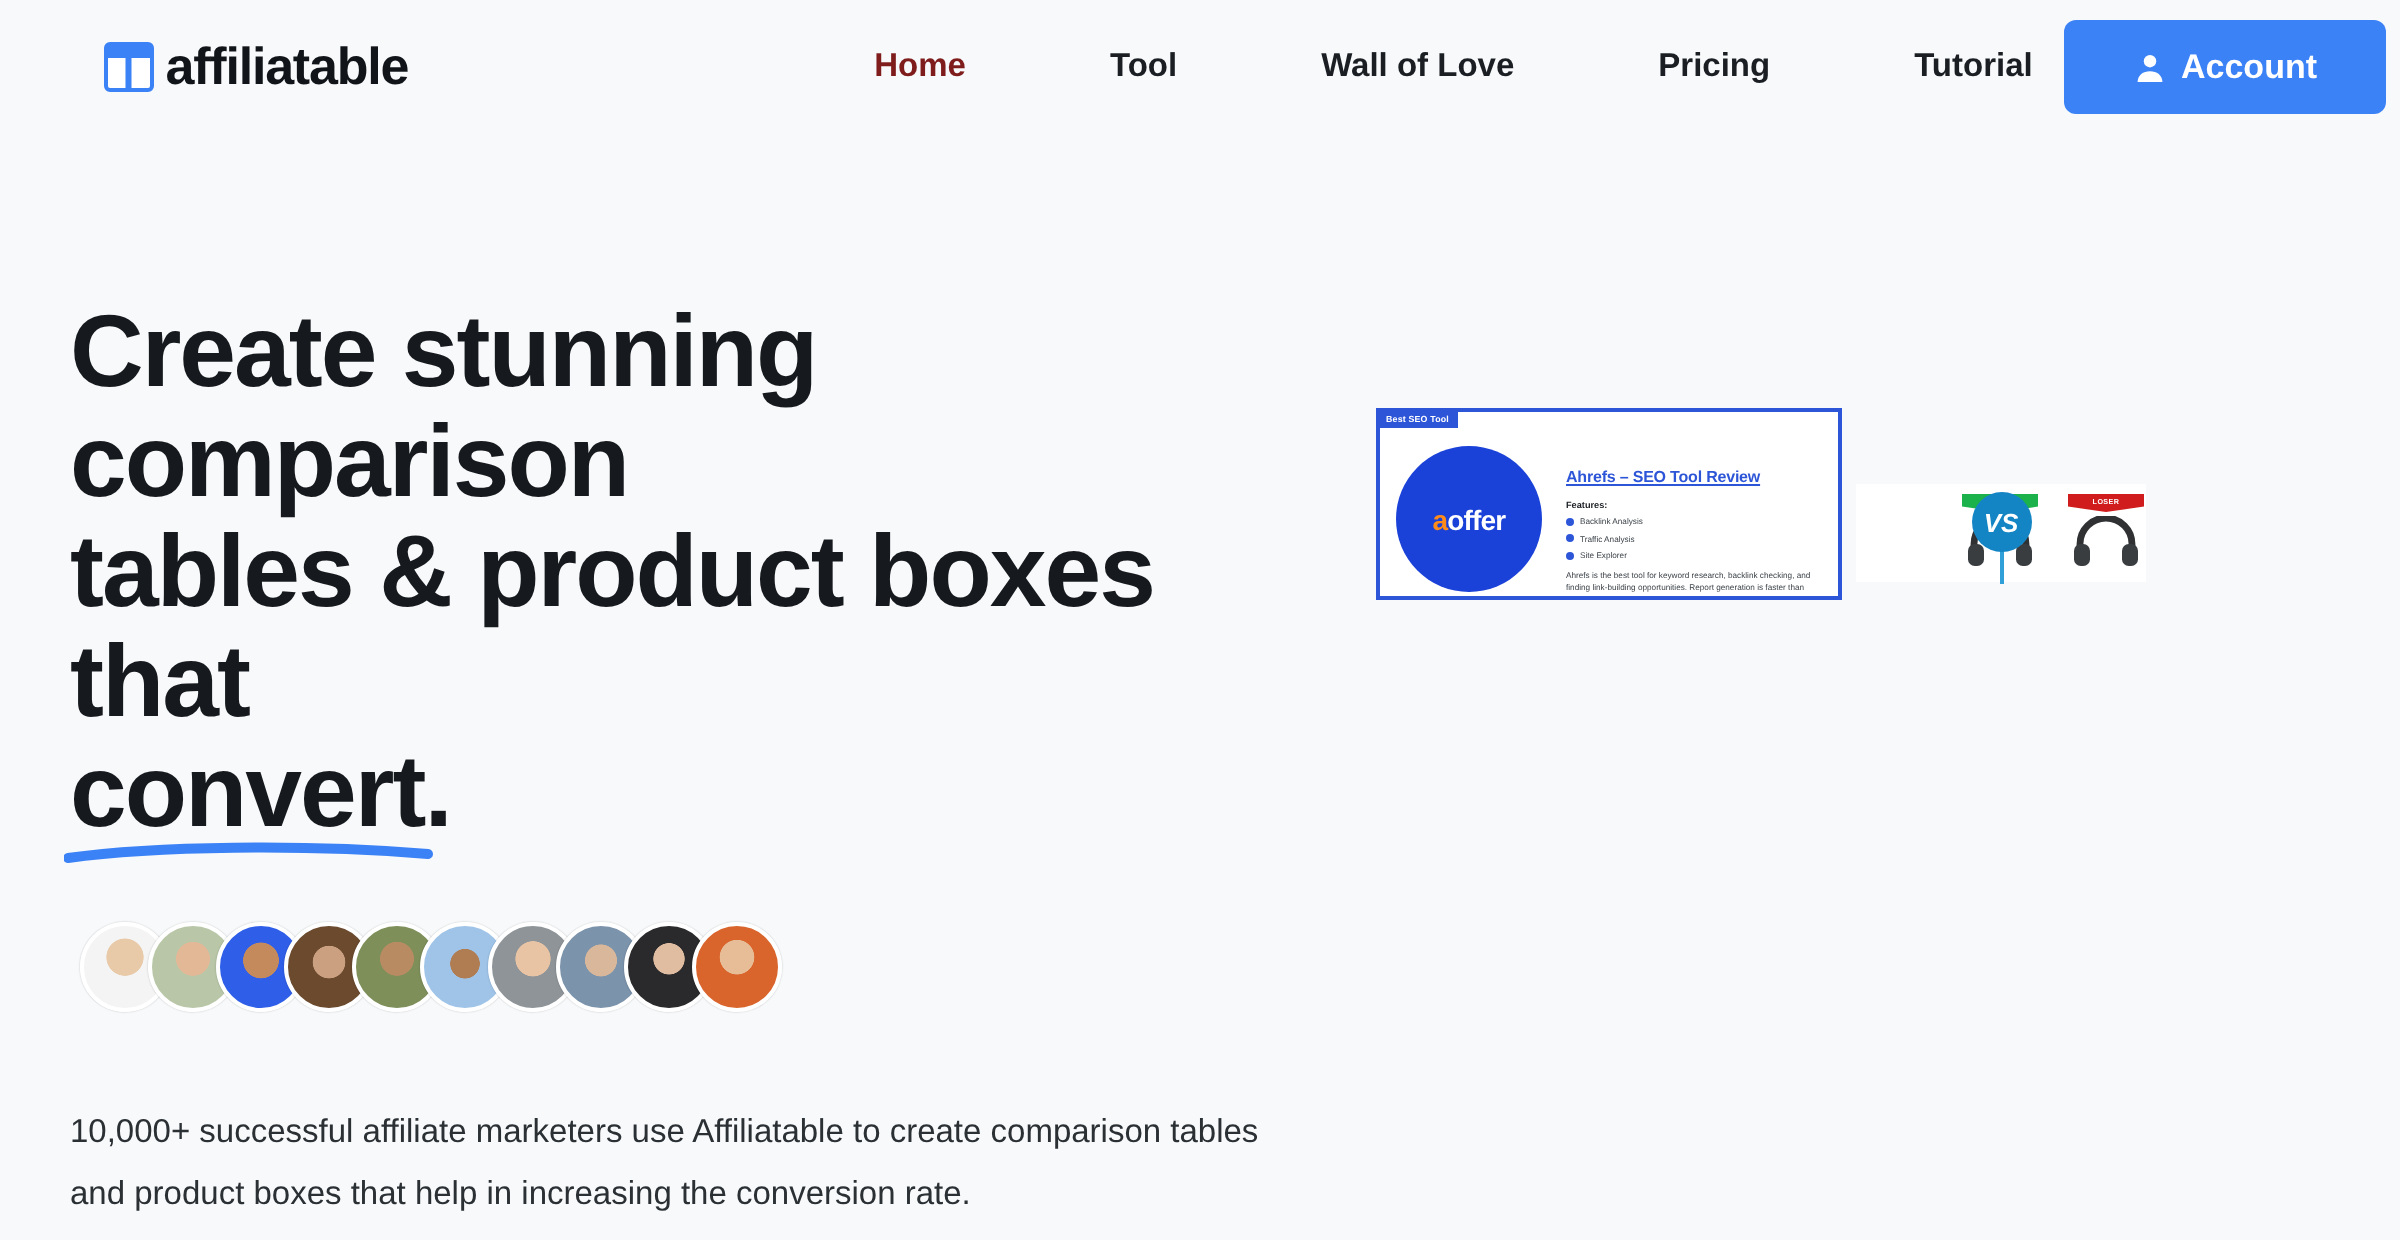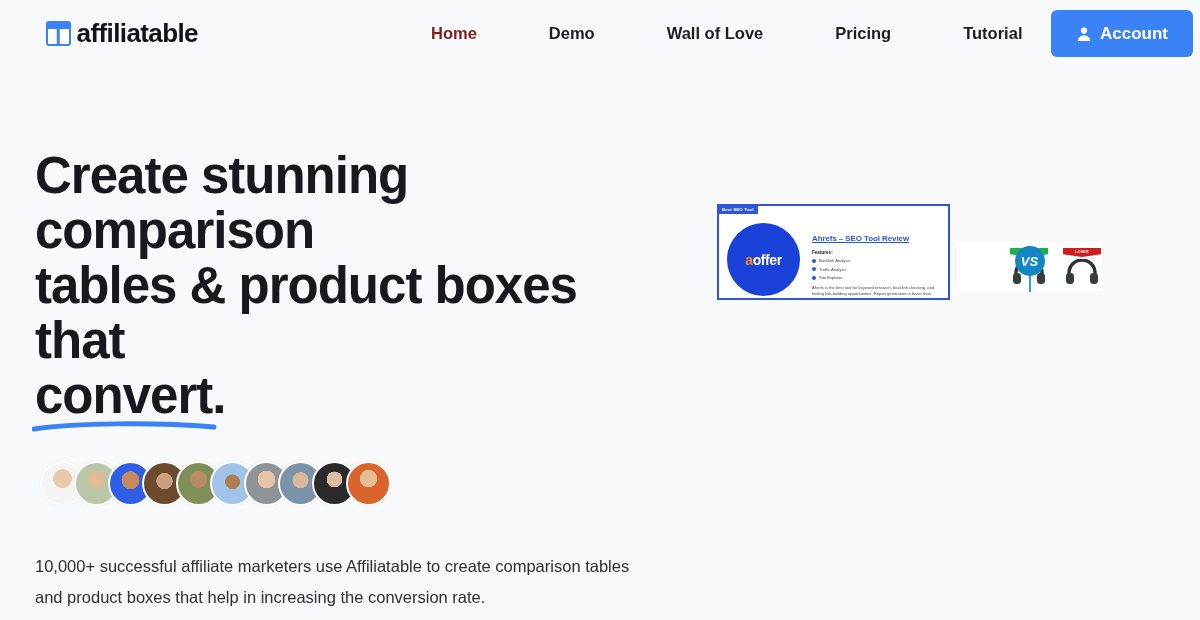--- a/index.html
+++ b/index.html
@@ -56,39 +56,38 @@
     color: #1b1f24;
     padding: 0 36px;
     cursor: pointer;
     white-space: nowrap;
   }
   .nav-item.active { color: #7f1d1d; }
 
   .account-btn {
     position: absolute;
     right: 7px; top: 10px;
-    width: 142px; height: 47px;
+    width: 161px; height: 47px;
     background: #3b82f6;
     border: none; border-radius: 6px;
     color: #ffffff;
     font-size: 17px; font-weight: bold;
     font-family: "Liberation Sans", sans-serif;
     display: flex; align-items: center; justify-content: center;
     gap: 8px;
     cursor: pointer;
   }
   .account-btn svg { flex: none; }
 
   
   .hero {
     display: flex;
     padding: 0;
     position: relative;
     height: 554px;
-    gap: 29px;
   }
   .hero-left { width: 680px; padding-left: 35px; padding-top: 82px; }
 
   .headline {
     font-size: 51px;
     line-height: 55px;
     font-weight: bold;
     color: #16191d;
     letter-spacing: -1px;
     max-width: 600px;
@@ -213,21 +212,21 @@
 
 <div class="header">
 
   <div class="logo">
     <span class="logo-mark"></span>
     <span class="logo-text">affiliatable</span>
   </div>
 
   <nav class="nav">
     <span class="nav-item active">Home</span>
-    <span class="nav-item">Demo</span>
+    <span class="nav-item">Tool</span>
     <span class="nav-item">Wall of Love</span>
     <span class="nav-item">Pricing</span>
     <span class="nav-item">Tutorial</span>
     <span class="nav-item">FAQ</span>
   </nav>
 
   <button class="account-btn">
     <svg width="16" height="16" viewBox="0 0 16 16">
       <circle cx="8" cy="4.6" r="3.1" fill="#fff"></circle>
       <path d="M1.8 15c0-3.4 2.8-5.4 6.2-5.4s6.2 2 6.2 5.4z" fill="#fff"></path>

